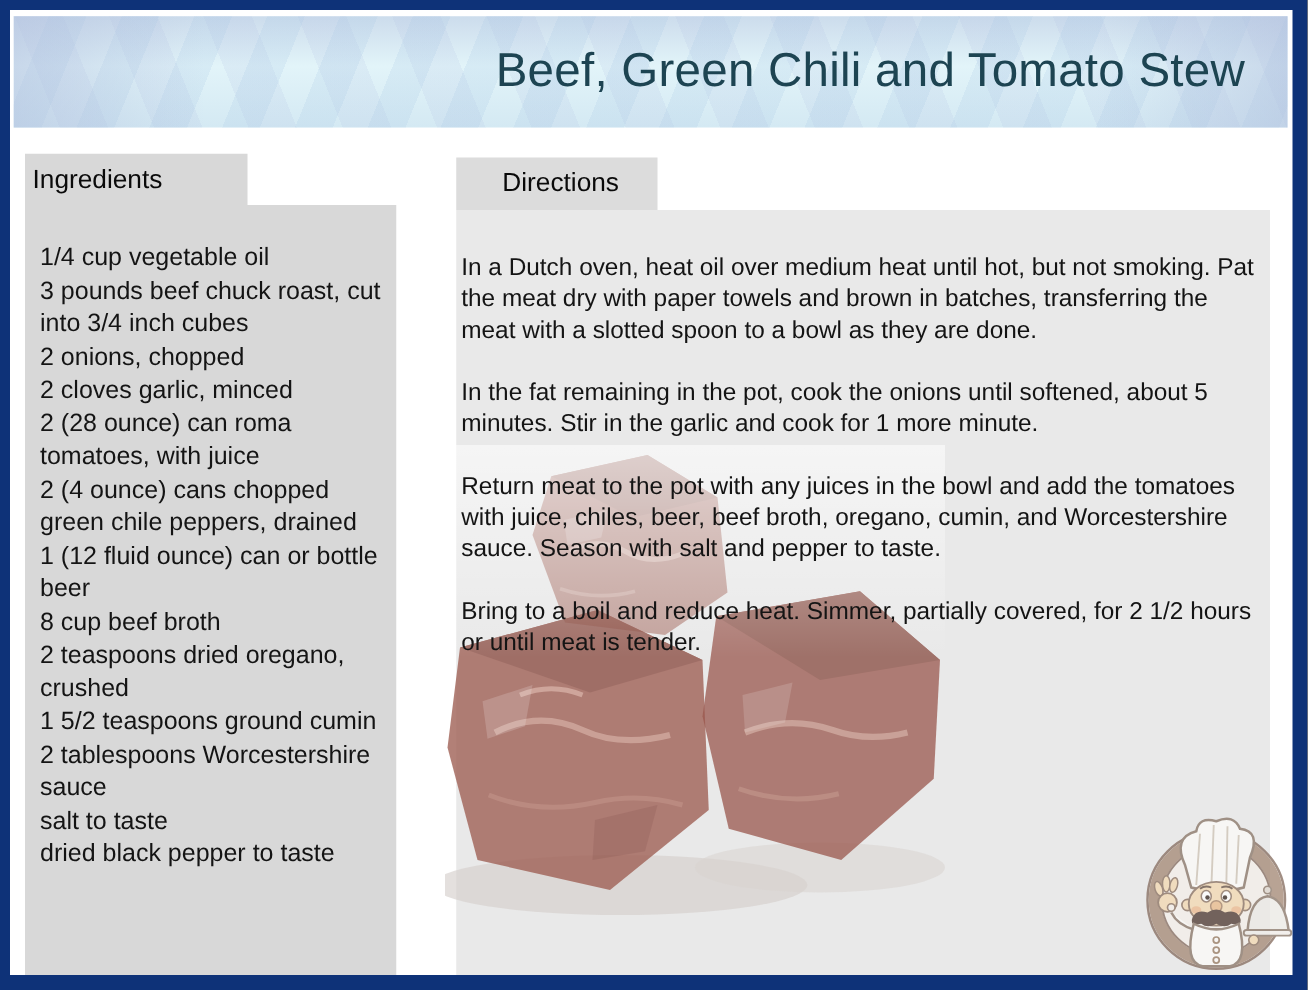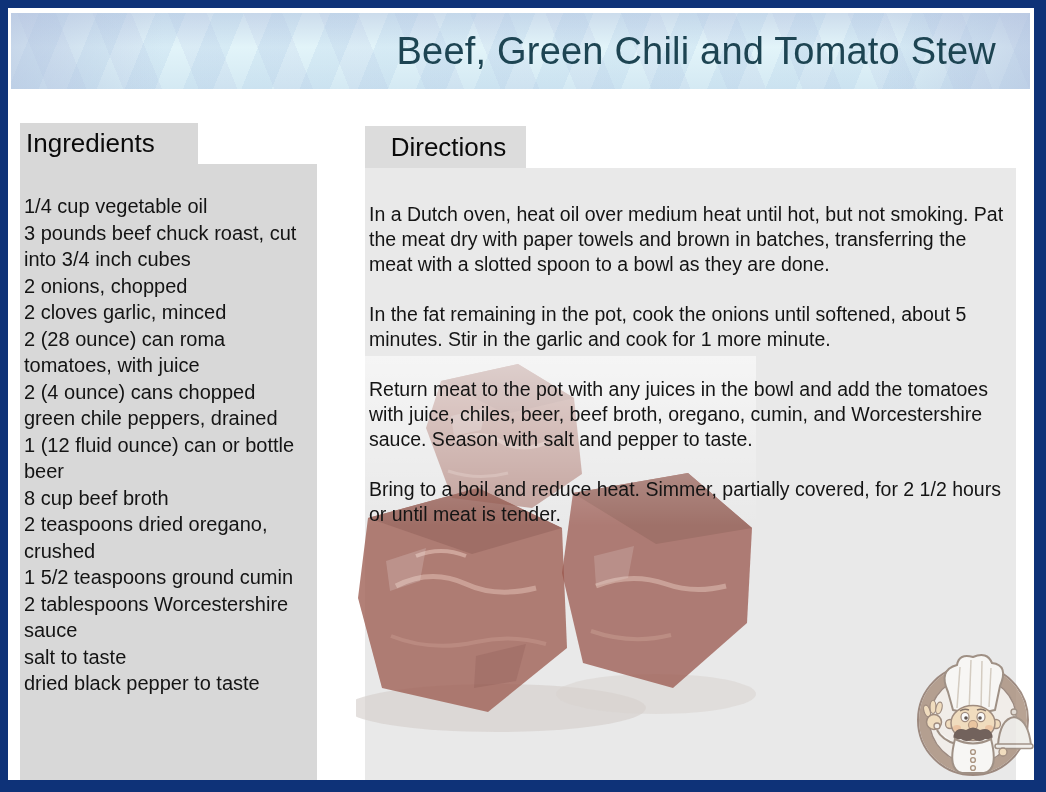--- a/index.html
+++ b/index.html
@@ -4,21 +4,21 @@
 <style>
   html,body{margin:0;padding:0;background:#555;}
   .canvas{
     position:relative;width:1046px;height:792px;overflow:hidden;
     background:#0e3278;
     font-family:"Liberation Sans", sans-serif;
   }
   .page-bg{position:absolute;left:8px;top:8px;width:1026px;height:772px;background:#ffffff;}
   
   .header{
-    position:absolute;left:11px;top:13px;width:1019px;height:76px;
+    position:absolute;left:11px;top:13px;width:1019px;height:89px;
     display:flex;align-items:center;justify-content:flex-end;
     padding-right:34px;box-sizing:border-box;
     background:
       linear-gradient(to right, rgba(178,192,222,.55), rgba(255,255,255,0) 15%, rgba(255,255,255,0) 85%, rgba(178,192,222,.55)),
       repeating-linear-gradient(112deg, rgba(255,255,255,0) 0 26px, rgba(167,199,228,.20) 26px 54px),
       repeating-linear-gradient(68deg, rgba(255,255,255,0) 0 34px, rgba(176,190,225,.16) 34px 70px),
       linear-gradient(to bottom, #ccdcec, #e2f4f9 45%, #d4e9f3 100%);
   }
   .title{
     font-size:38px;color:#1d4452;letter-spacing:.2px;
@@ -27,26 +27,26 @@
   
   .ing-head-box{
     position:absolute;left:20px;top:123px;width:178px;height:41px;
     background:#d8d8d8;display:flex;align-items:center;
   }
   .dir-head-box{
     position:absolute;left:365px;top:126px;width:161px;height:42px;
     background:#dcdcdc;display:flex;align-items:center;justify-content:center;
   }
   .section-heading{
-    font-size:26px;color:#0a0a0a;padding-left:6px;white-space:nowrap;
+    font-size:21px;color:#0a0a0a;padding-left:6px;white-space:nowrap;
   }
   .ing-body{
     position:absolute;left:20px;top:164px;width:297px;height:616px;
     background:#d8d8d8;box-sizing:border-box;
-    padding:29px 10px 0 4px;z-index:1;
+    padding:29px 10px 0 12px;z-index:1;
   }
   .ing-item{
     font-size:20px;line-height:26.5px;color:#141414;
   }
   .dir-body{
     position:absolute;left:365px;top:168px;width:651px;height:612px;
     background:#e9e9e9;z-index:1;
   }
   .dir-text{
     position:absolute;left:365px;top:168px;width:651px;

